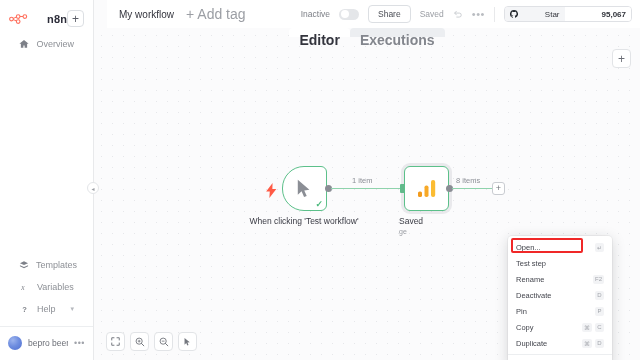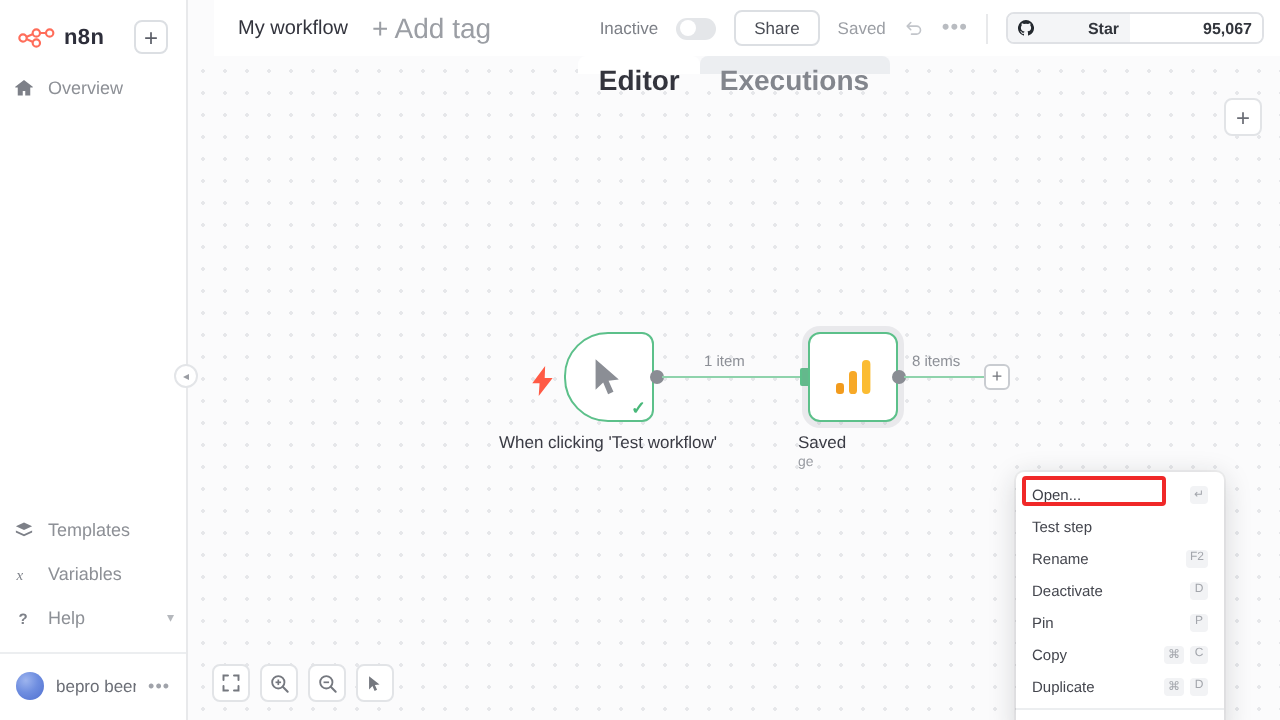--- a/index.html
+++ b/index.html
@@ -11,30 +11,30 @@
   #app { position: relative; width: 640px; height: 360px; display: flex; }
 
   
   #sidebar {
     width: 94px; height: 360px; background: #fff;
     border-right: 1px solid #e8e9eb;
     display: flex; flex-direction: column; position: relative; z-index: 30;
   }
   .sb-top { padding: 10px 9px 0 9px; }
   .sb-brandrow { display: flex; align-items: center; justify-content: space-between; }
-  .brand { display: flex; align-items: center; gap: 3px; }
+  .brand { display: flex; align-items: center; gap: 18px; }
   .brand-name { font-size: 11px; font-weight: 700; color: #2d2e3a; letter-spacing: .2px; }
   .plus-btn {
     width: 17px; height: 17px; border: 1px solid #dcdfe3; border-radius: 4px;
     display: flex; align-items: center; justify-content: center;
     color: #5c5f68; font-size: 12px; line-height: 1; background: #fff;
   }
   .sb-item {
     display: flex; align-items: center; gap: 7px;
-    padding: 6px 6px; font-size: 9px; color: #8d9096; white-space: nowrap;
+    padding: 6px 19px; font-size: 9px; color: #8d9096; white-space: nowrap;
   }
   .sb-item .ico { width: 11px; display: flex; align-items: center; justify-content: center; color: #7d8088; }
   .sb-spacer { flex: 1; }
   .sb-bottom { padding-bottom: 2px; }
   .sb-user {
     border-top: 1px solid #eceef0; margin-top: 6px; padding: 9px 8px 8px 8px;
     display: flex; align-items: center; gap: 6px;
   }
   .avatar {
     width: 14px; height: 14px; border-radius: 50%;
@@ -75,21 +75,21 @@
   }
   .share-btn {
     font-size: 8.5px; color: #4a4d55; border: 1px solid #dcdfe3;
     border-radius: 4px; padding: 3px 9px; background: #fff;
   }
   .saved-lbl { font-size: 8.5px; color: #9b9ea4; }
   .ico-btn { color: #b9bcc1; font-size: 10px; display: flex; align-items: center; }
   .hdr-sep { width: 1px; height: 15px; background: #e8e9eb; }
   .star-group { display: flex; align-items: center; border: 1px solid #dfe1e5; border-radius: 4px; overflow: hidden; height: 16px; }
   .star-left { display: flex; align-items: center; gap: 3px; background: #f4f5f7; padding: 0 5px; height: 100%; }
-  .star-left span { font-size: 8px; color: #32353c; font-weight: 700; padding-left: 24px; }
+  .star-left span { font-size: 8px; color: #32353c; font-weight: 400; padding-left: 24px; }
   .star-count { font-size: 8px; color: #32353c; padding: 0 5px; background: #fff; height: 100%; display: flex; align-items: center; font-weight: 600; margin-left: 32px; }
 
   
   #tabs {
     position: absolute; top: 28px; left: 0; right: 0; height: 0; z-index: 19;
     display: flex; justify-content: center;
   }
   .tabs-inner { display: flex; transform: translateY(0); }
   .tab {
     font-size: 14px; padding: 4px 10px 5px 10px; border-radius: 4px 4px 0 0; font-weight: bold;

